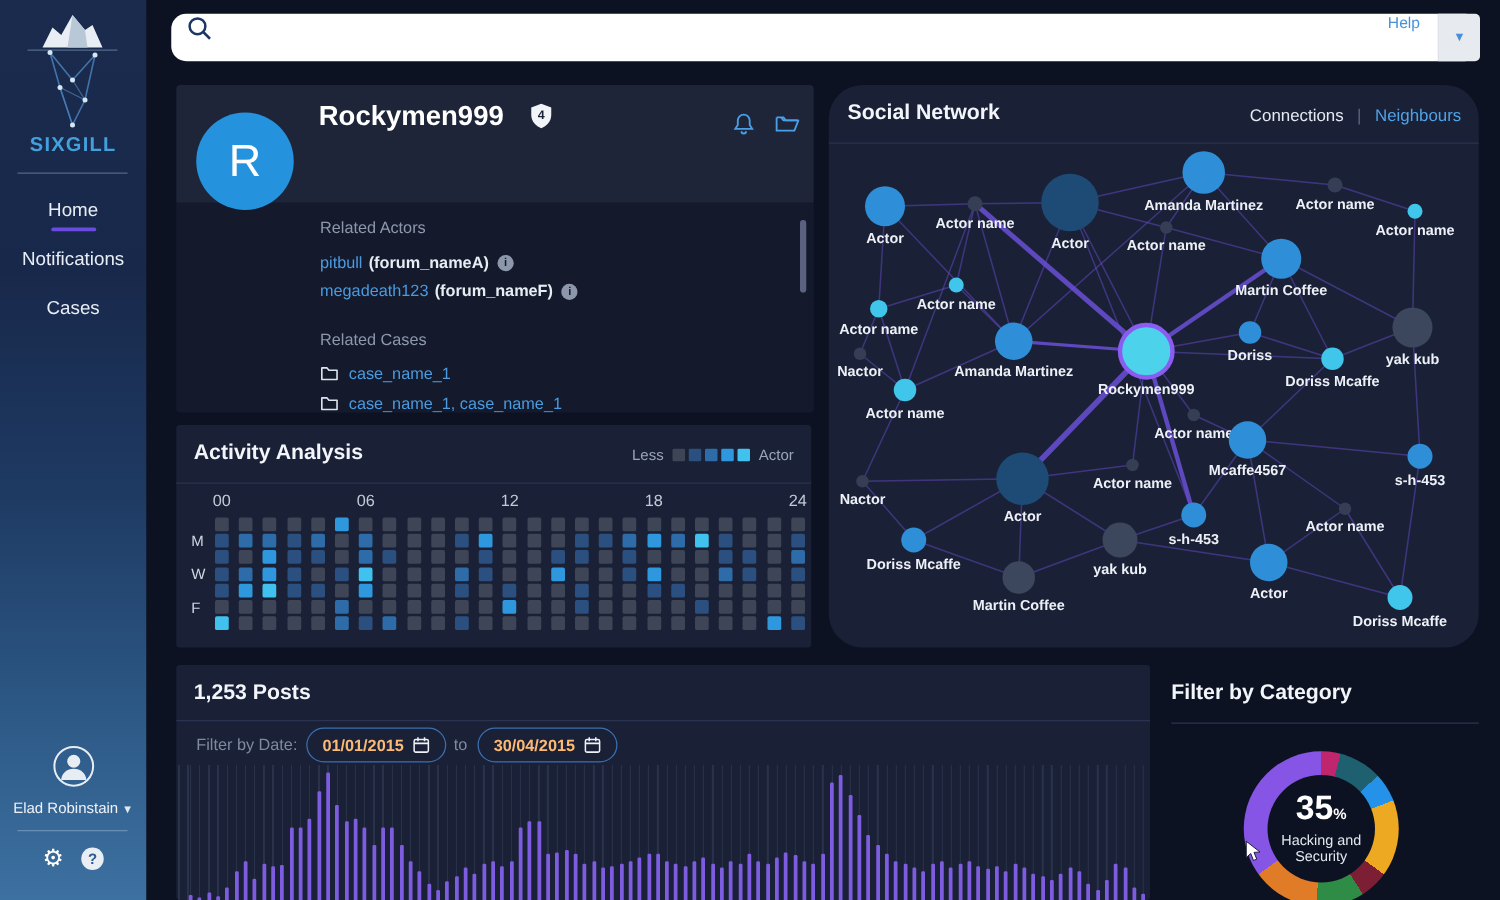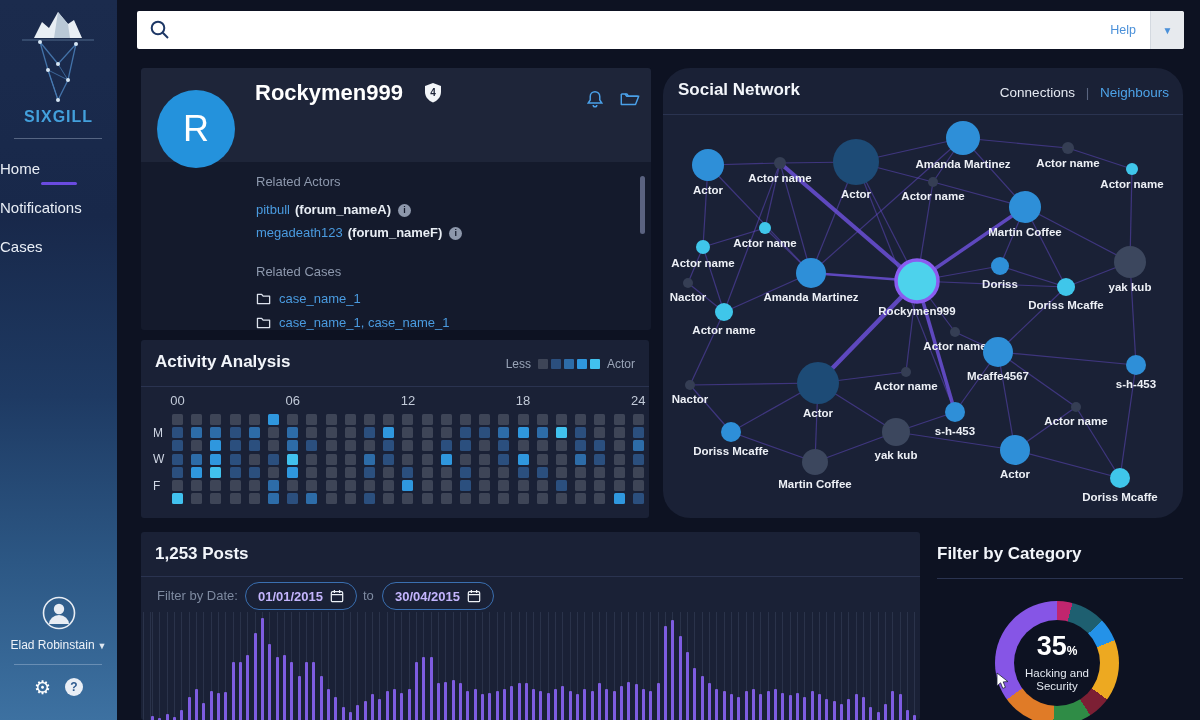--- a/index.html
+++ b/index.html
@@ -6,33 +6,33 @@
   #app{position:relative;width:1200px;height:720px;overflow:hidden;background:#0d1222;
        font-family:"Liberation Sans",sans-serif;color:#e8edf4;}
   
   .sidebar{position:absolute;left:0;top:0;width:117px;height:720px;
     background:linear-gradient(180deg,#1b2b4d 0%,#18284a 30%,#1e3a63 55%,#2c5784 78%,#3d71a1 100%);}
   .logo{position:absolute;left:18px;top:8px;width:80px;height:100px;}
   .brand{position:absolute;left:0;top:108px;width:117px;text-align:center;
     color:#43a0dc;font-size:16px;font-weight:bold;letter-spacing:1px;}
   .side-div{position:absolute;left:14px;width:88px;height:1px;background:rgba(200,215,235,.35);}
   .nav{position:absolute;left:0;top:150px;width:117px;}
-  .nav-item{position:relative;width:117px;padding:10px 0 12px 0;
+  .nav-item{position:relative;width:117px;text-align:center;padding:10px 0 12px 0;
     font-size:15px;color:#e9eef6;cursor:pointer;}
   .nav-underline{position:absolute;left:41px;bottom:4px;width:36px;height:3px;border-radius:2px;background:#6a4be0;}
   .userbox{position:absolute;left:0;top:596px;width:117px;text-align:center;}
   .username{margin-top:4px;font-size:12px;color:#eef2f8;}
   .caret{font-size:9px;color:#dfe7f0;margin-left:3px;}
   .tools{position:absolute;left:0;top:678px;width:117px;display:flex;justify-content:center;gap:14px;}
   .gear{font-size:19px;color:#ffffff;line-height:20px;cursor:pointer;}
   .helpdot{width:18px;height:18px;border-radius:50%;background:#e9eef5;color:#2e5a8f;
     font-size:12px;font-weight:bold;text-align:center;line-height:18px;cursor:pointer;}
   
   .searchbar{position:absolute;left:137px;top:11px;width:1047px;height:38px;background:#ffffff;
-    border-radius:2px;display:flex;align-items:center;}
+    border-radius:12px;display:flex;}
   .searchbar input{flex:1;border:none;outline:none;font-size:14px;color:#1d2c4e;background:transparent;
     font-family:"Liberation Sans",sans-serif;}
   .help-link{color:#4a90d9;font-size:12.5px;margin:0 14px;cursor:pointer;}
   .dd-box{width:33px;height:38px;background:#e7eaee;border-left:1px solid #d4d9e0;
     border-radius:0 4px 4px 0;display:flex;align-items:center;justify-content:center;cursor:pointer;}
   .dd-box span{color:#4a90d9;font-size:10px;}
   
   .card{position:absolute;background:#1a2136;border-radius:3px;}
   .card-title{font-size:17px;font-weight:bold;color:#f2f5fa;}
   .card-div{position:absolute;left:0;width:100%;height:1px;background:#2a3350;}
@@ -66,21 +66,21 @@
   .tabs{position:absolute;right:14px;top:17px;font-size:13.5px;}
   .tab{cursor:pointer;color:#e5eaf2;}
   .tab.active{color:#4da3e8;}
   .tab-sep{color:#5a6580;margin:0 7px;}
   
   #posts{left:141px;top:532px;width:779px;height:188px;overflow:hidden;}
   .fdate-row{position:absolute;left:0;top:50px;width:100%;height:28px;font-size:13px;color:#7e8aa0;}
   .fdate-label{position:absolute;left:16px;top:6px;}
   .date-input{position:absolute;top:0;width:110px;height:26px;border:1.5px solid #3a6fb0;border-radius:14px;
     background:transparent;display:flex;align-items:center;justify-content:center;gap:7px;cursor:pointer;}
-  .date-input span{color:#c4b5fd;font-size:13px;font-weight:bold;}
+  .date-input span{color:#fdba74;font-size:13px;font-weight:bold;}
   .to-lb{position:absolute;left:222px;top:6px;}
   .chart{position:absolute;left:0;top:80px;width:779px;height:108px;
     background:repeating-linear-gradient(90deg,rgba(125,140,180,.16) 0 1px,transparent 1px 7.33px);
     background-position:11px 0;}
   .bar{position:absolute;bottom:0;width:3px;border-radius:1px 1px 0 0;}
   
   #filtercat{position:absolute;left:937px;top:532px;width:246px;height:188px;}
   .donut{position:absolute;left:58px;top:69px;width:124px;height:124px;border-radius:50%;cursor:pointer;}
   .donut-hole{position:absolute;left:19px;top:19px;width:86px;height:86px;border-radius:50%;background:#0d1222;
     display:flex;flex-direction:column;align-items:center;justify-content:center;}

